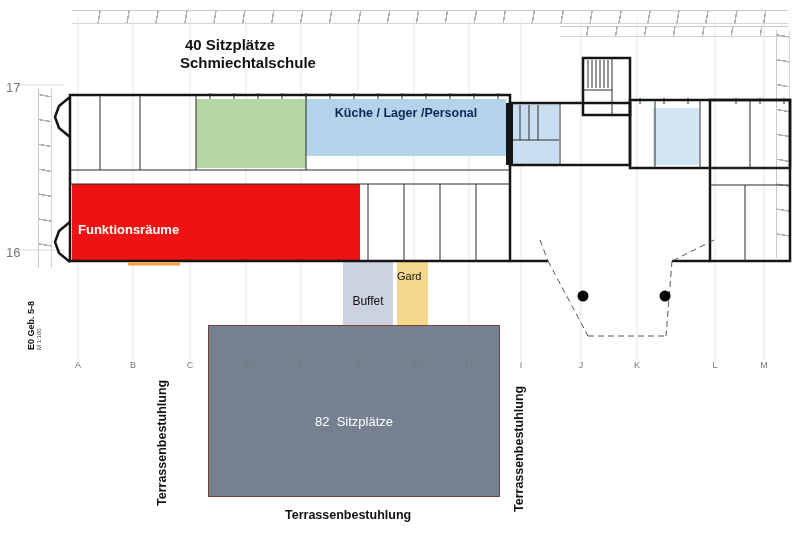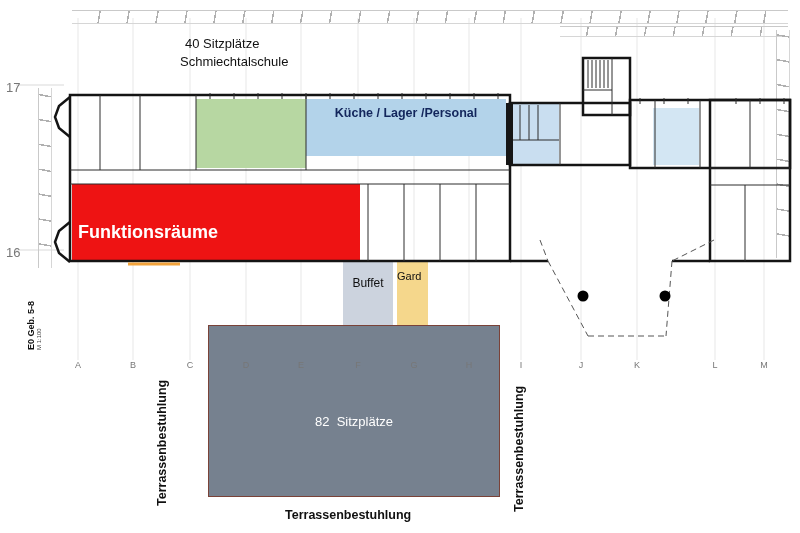--- a/index.html
+++ b/index.html
@@ -6,35 +6,35 @@
   .plan{position:relative;width:800px;height:533px;background:#ffffff;overflow:hidden;
         font-family:"Liberation Sans",sans-serif;color:#111;}
   svg.layer{position:absolute;left:0;top:0;}
 
   
   .dimh{position:absolute;border-top:1px solid #c9c9c9;border-bottom:1px solid #d6d6d6;
         background:repeating-linear-gradient(100deg,transparent 0 27px,#b0b0b0 27px 28.5px);}
   .dimv{position:absolute;border-left:1px solid #c9c9c9;border-right:1px solid #d6d6d6;
         background:repeating-linear-gradient(10deg,transparent 0 23px,#b0b0b0 23px 24.5px);}
 
-  .title{position:absolute;font-weight:normal;font-size:13px;white-space:nowrap;}
+  .title{position:absolute;font-weight:bold;font-size:15px;white-space:nowrap;}
 
   .zone{position:absolute;}
   .zone-green{background:#b7d7a2;}
   .zone-kitchen{background:#b3d3ea;}
   .zone-kitchen-annex{background:#c9def0;}
   .zone-room-blue{background:#d3e6f3;}
   .zone-functions{background:#ee1313;}
   .zone-buffet{background:#ccd3de;}
   .zone-gard{background:#f5d78c;}
   .zone-terrace{background:#76818f;border:1px solid #7a4238;display:flex;align-items:center;justify-content:center;}
 
   .kitchen-label{font-weight:bold;font-size:12.5px;color:#13265c;text-align:center;padding-top:7px;white-space:nowrap;}
-  .func-label{position:absolute;left:6px;top:38px;font-weight:bold;font-size:18px;color:#ffffff;white-space:nowrap;}
-  .buffet-label{font-size:12px;color:#111;text-align:center;padding-top:15px;white-space:nowrap;}
+  .func-label{position:absolute;left:6px;top:38px;font-weight:bold;font-size:13px;color:#ffffff;white-space:nowrap;}
+  .buffet-label{font-size:12px;color:#111;text-align:center;padding-top:9px;white-space:nowrap;margin-top:24px;}
   .gard-label{font-size:11px;color:#111;padding-top:9px;white-space:nowrap;}
   .terrace-seats{color:#ffffff;font-size:13px;white-space:pre;margin-top:20px;}
 
   .vlabel{position:absolute;transform:rotate(-90deg);transform-origin:0 0;
           font-weight:bold;font-size:12.5px;white-space:nowrap;}
   .hlabel{position:absolute;font-weight:bold;font-size:12.5px;white-space:nowrap;}
 
   .sheet{position:absolute;transform:rotate(-90deg);transform-origin:0 0;white-space:nowrap;}
   .sheet .l1{font-size:9px;font-weight:bold;}
   .sheet .l2{font-size:6px;color:#444;}

